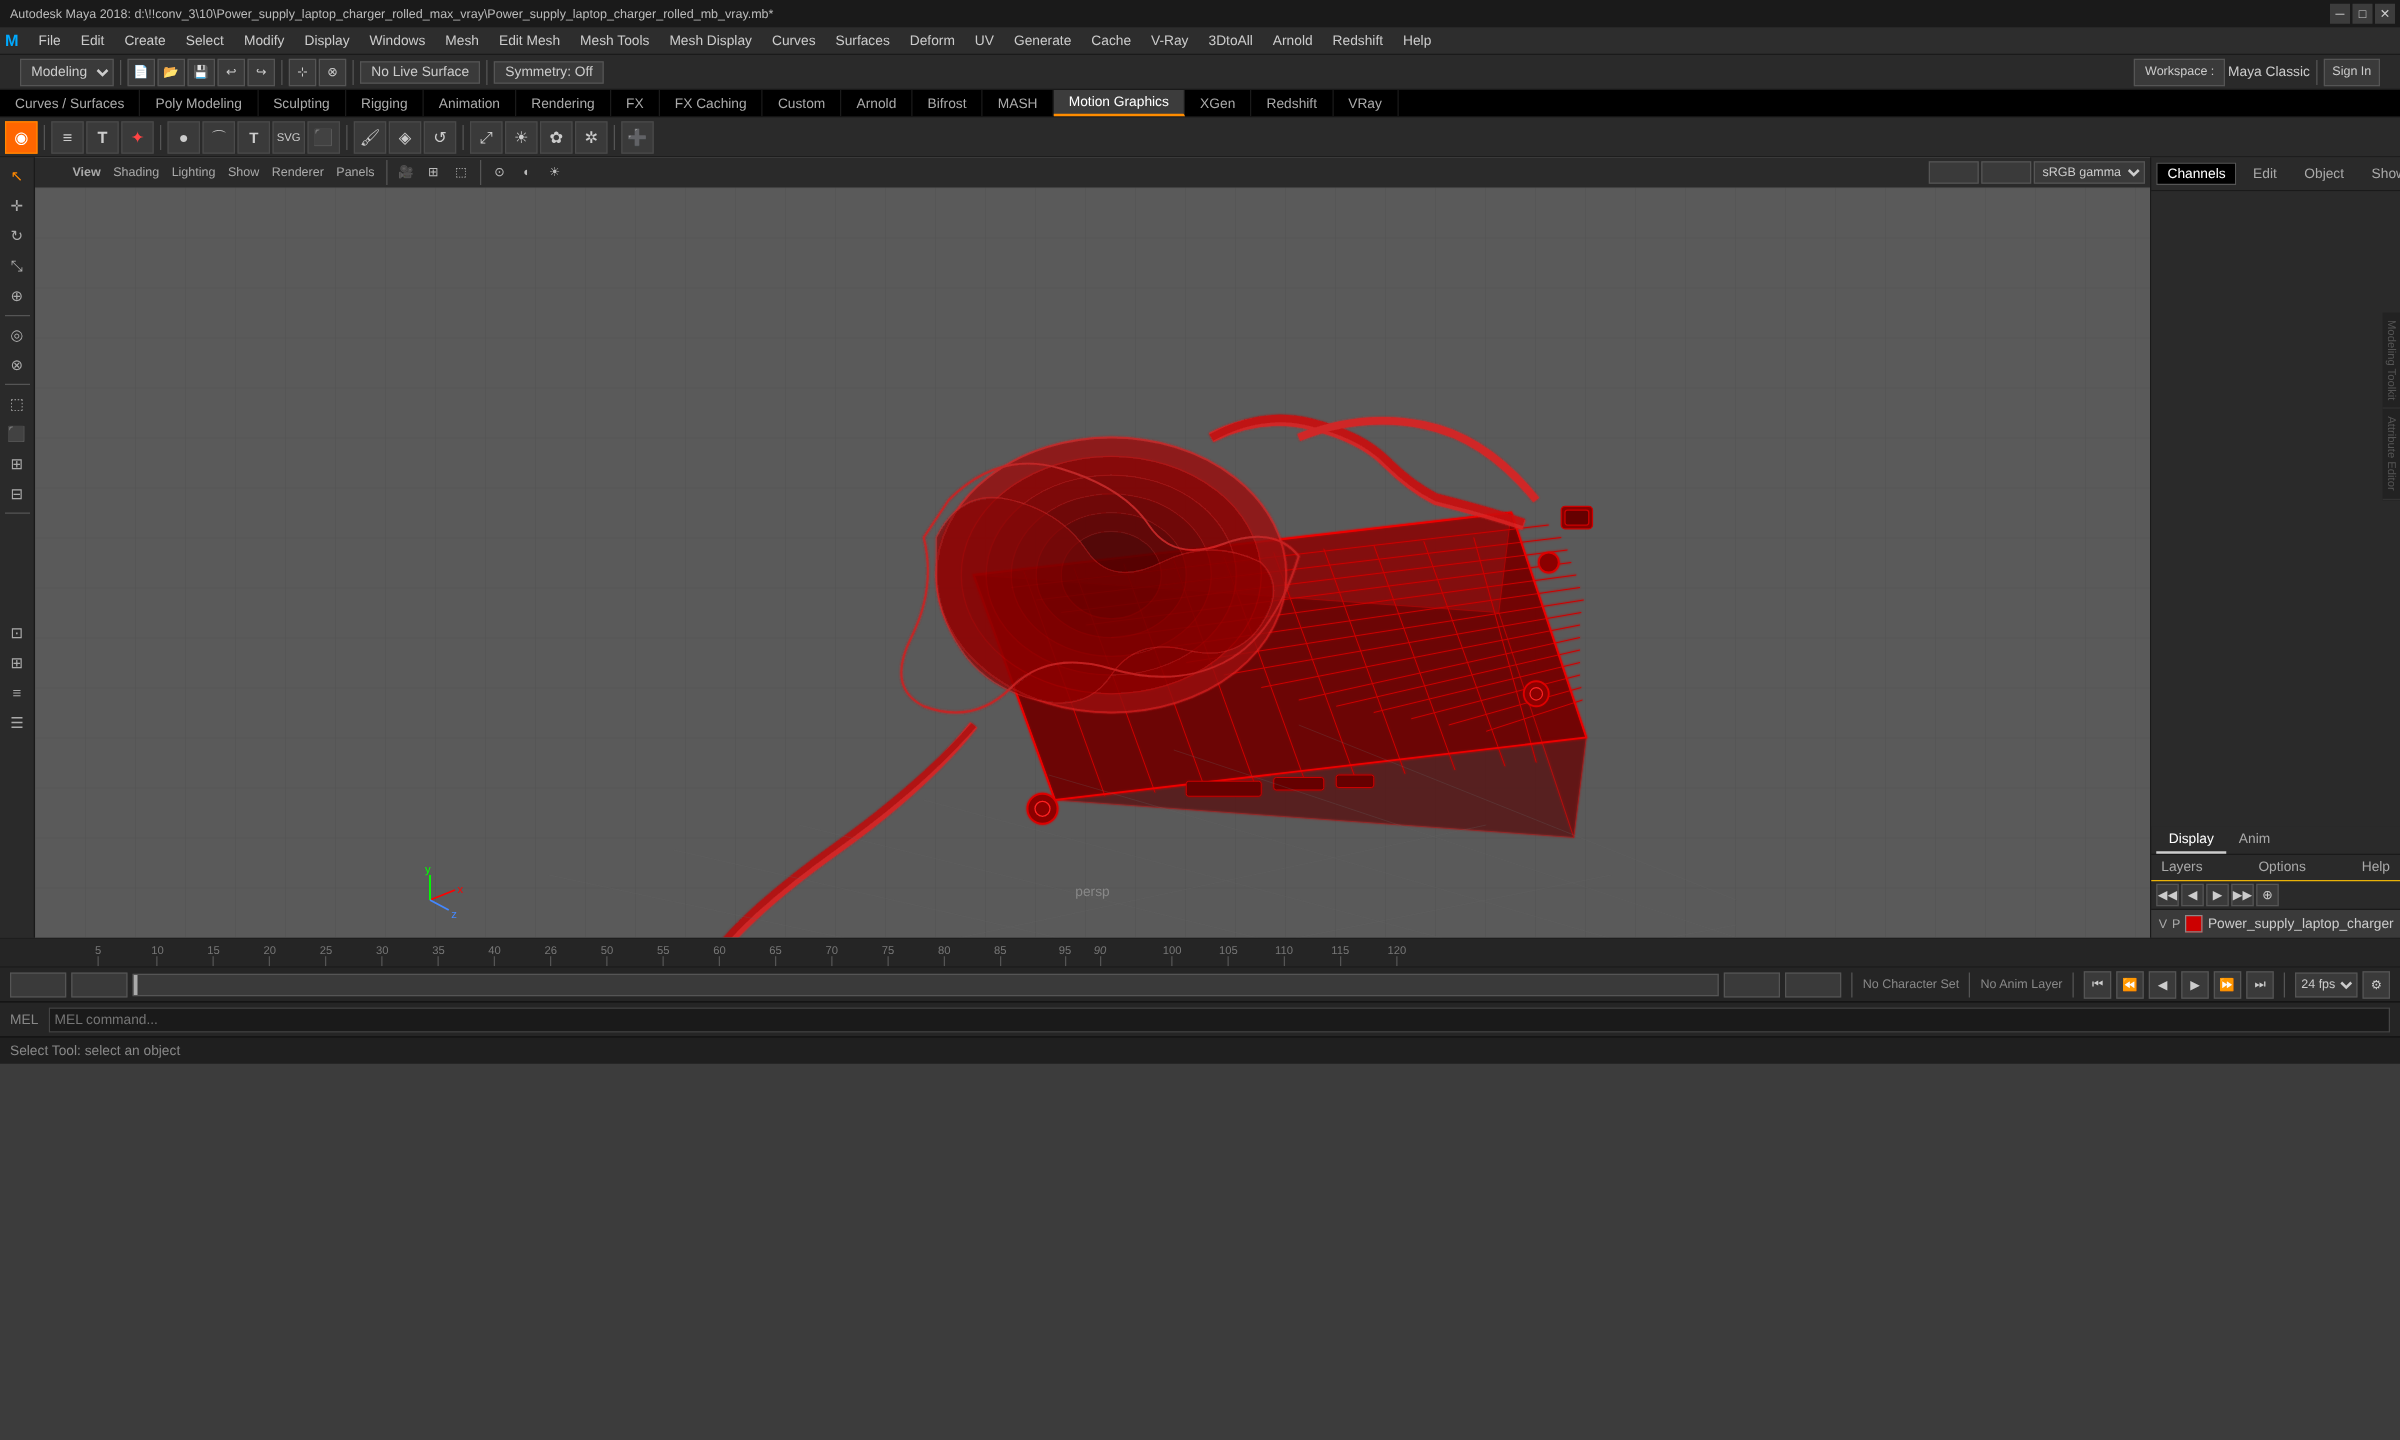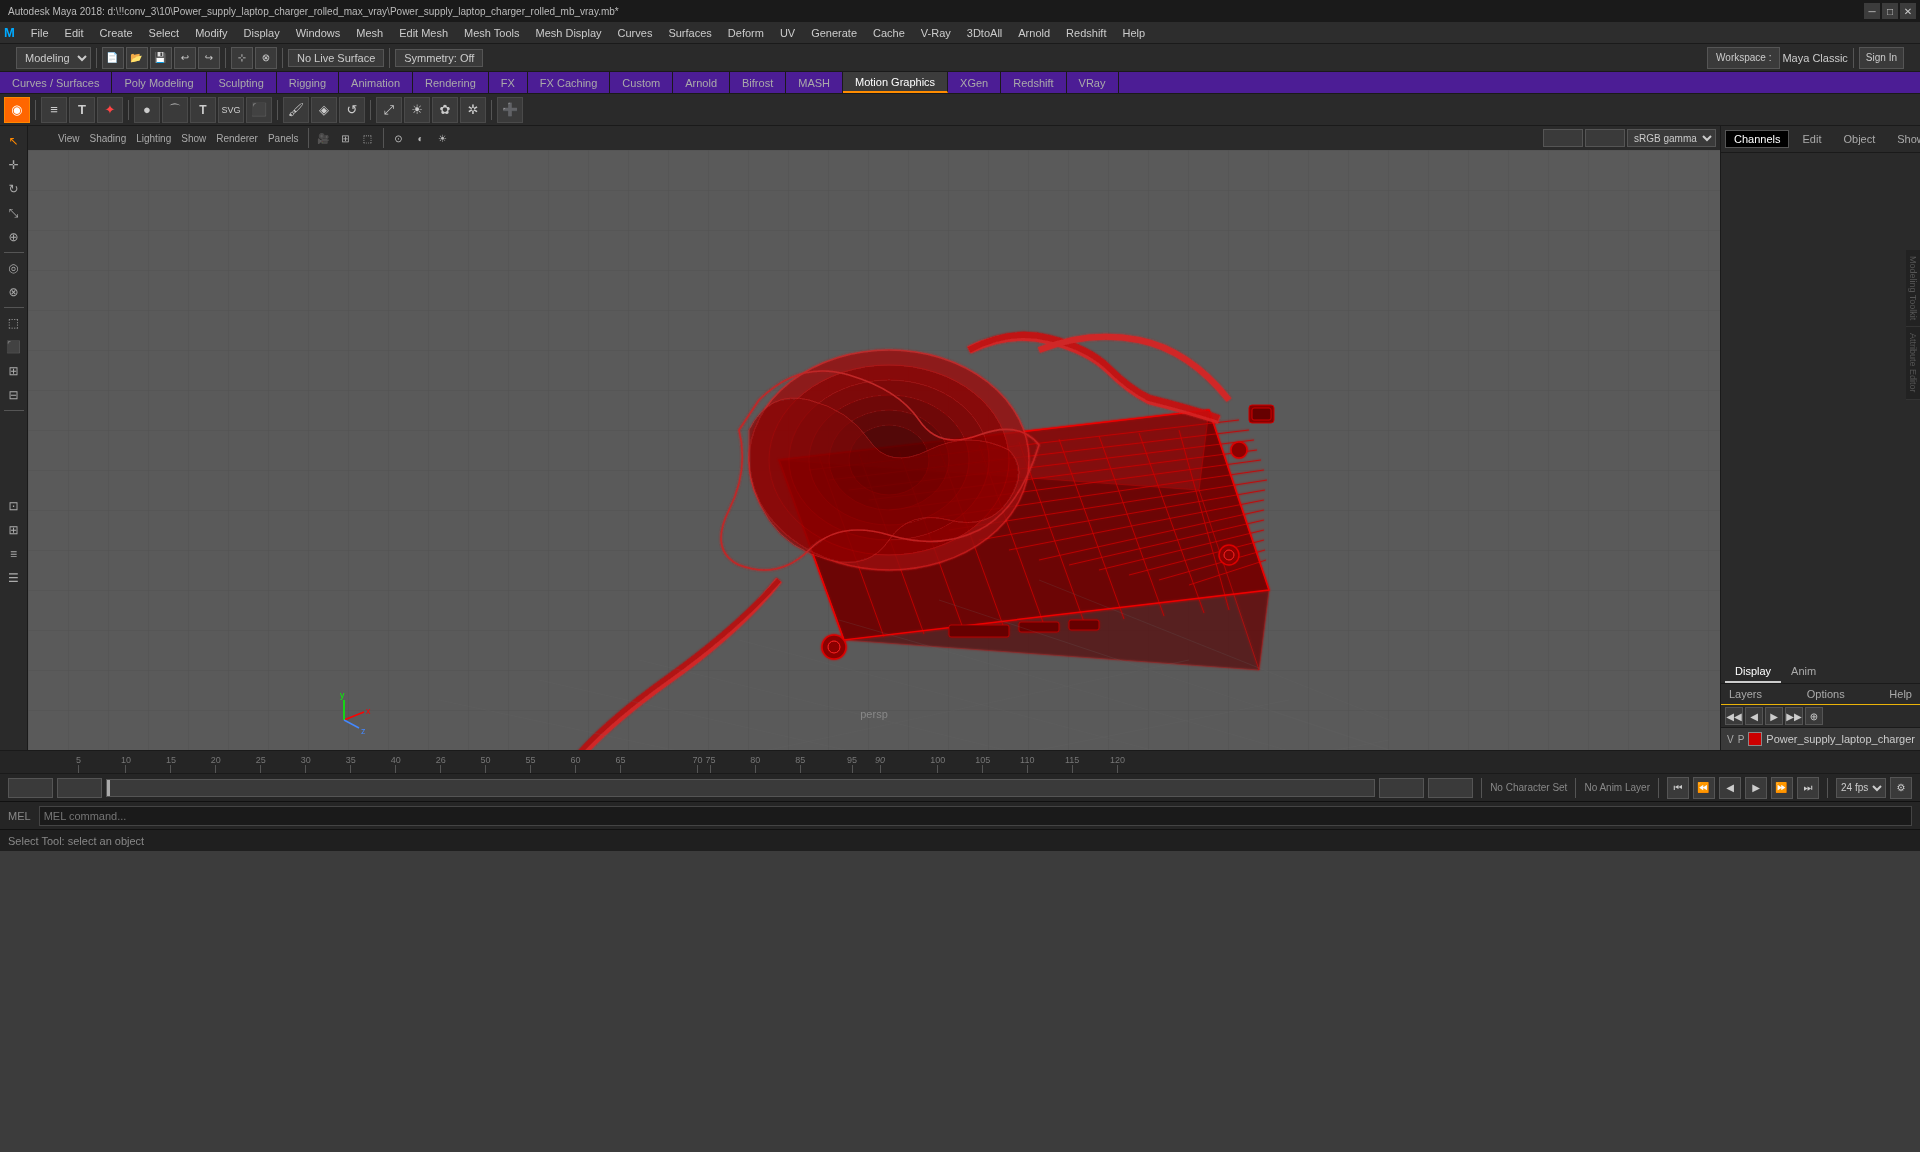--- a/index.html
+++ b/index.html
@@ -106,21 +106,21 @@
       border: 1px solid #555;
       color: #ccc;
       font-size: 11px;
       cursor: pointer;
     }
 
     
     #tabs-row {
       width: 100%;
       height: 22px;
-      background: #4c1d95;
+      background: #000000;
       display: flex;
       align-items: stretch;
       border-bottom: 1px solid #1a1a1a;
     }
     .tab-item {
       padding: 0 12px;
       font-size: 11px;
       color: #aaaaaa;
       cursor: pointer;
       display: flex;
@@ -619,21 +619,21 @@
     <button class="left-btn" style="margin-top:80px;">⊡</button>
     <button class="left-btn">⊞</button>
     <button class="left-btn">≡</button>
     <button class="left-btn">☰</button>
   </div>
 
   <div id="viewport">
 
     <div id="viewport-toolbar">
       <button class="vp-btn"></button>
-      <span style="font-size:10px;color:#aaa;padding:0 4px;">View</span>
+      <span style="font-size:10px;color:#aaa;padding:0 4px;font-weight:bold;">View</span>
       <span style="font-size:10px;color:#aaa;padding:0 4px;">Shading</span>
       <span style="font-size:10px;color:#aaa;padding:0 4px;">Lighting</span>
       <span style="font-size:10px;color:#aaa;padding:0 4px;">Show</span>
       <span style="font-size:10px;color:#aaa;padding:0 4px;">Renderer</span>
       <span style="font-size:10px;color:#aaa;padding:0 4px;">Panels</span>
       <div class="toolbar-separator"></div>
       <button class="vp-btn">🎥</button>
       <button class="vp-btn">⊞</button>
       <button class="vp-btn">⬚</button>
       <div class="toolbar-separator"></div>
@@ -869,21 +869,21 @@
         <div class="time-tick-line" style="height:8px;"></div>
       </div>
       <div class="time-tick" style="left: 570.504px;">
         <span>60</span>
         <div class="time-tick-line" style="height:8px;"></div>
       </div>
       <div class="time-tick" style="left: 615.462px;">
         <span>65</span>
         <div class="time-tick-line" style="height:8px;"></div>
       </div>
-      <div class="time-tick" style="left: 660.42px; margin-left: 32px;">
+      <div class="time-tick" style="left: 660.42px;">
         <span>70</span>
         <div class="time-tick-line" style="height:8px;"></div>
       </div>
       <div class="time-tick" style="left: 705.378px;">
         <span>75</span>
         <div class="time-tick-line" style="height:8px;"></div>
       </div>
       <div class="time-tick" style="left: 750.336px;">
         <span>80</span>
         <div class="time-tick-line" style="height:8px;"></div>

